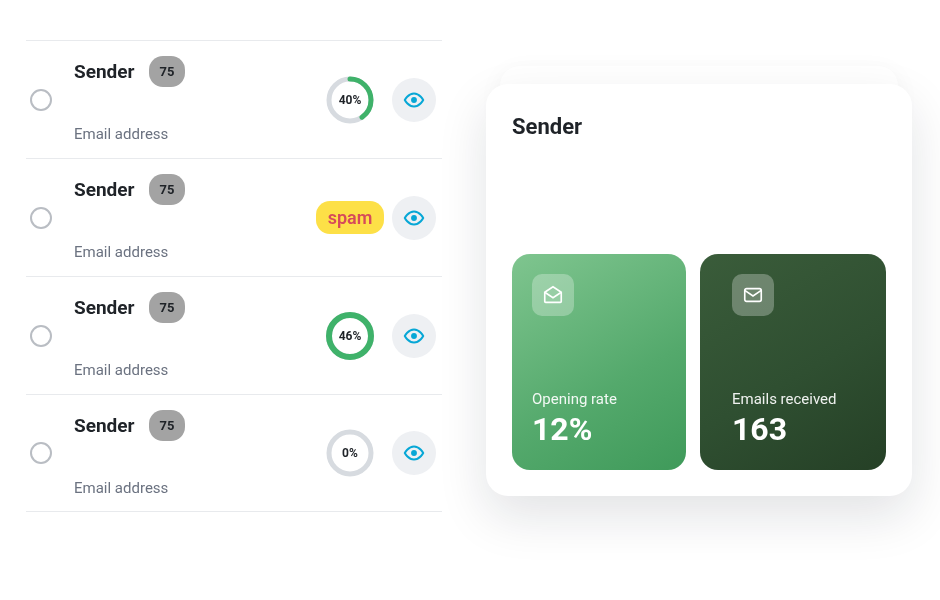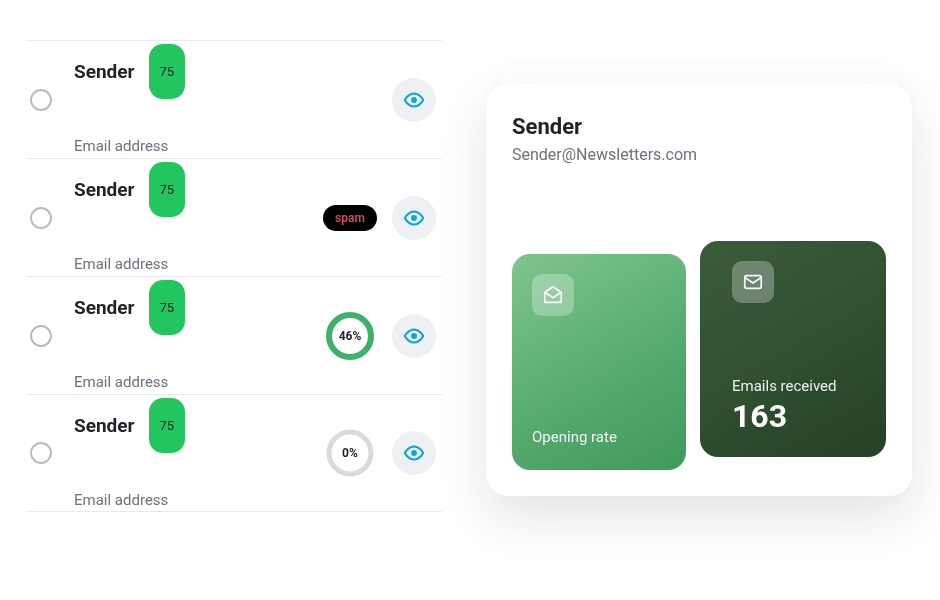--- a/index.html
+++ b/index.html
@@ -48,25 +48,25 @@
     display: flex;
     align-items: center;
     gap: 14px;
   }
   .sender-name {
     font-size: 19px;
     font-weight: 700;
     color: #1f2328;
   }
   .count-badge {
-    background: #22c55e;
+    background: #a3a3a3;
     color: #1f2328;
     font-size: 13px;
-    font-weight: 400;
-    padding: 20px 11px;
+    font-weight: 700;
+    padding: 8px 11px;
     border-radius: 14px;
   }
   .sender-sub {
     font-size: 15px;
     color: #6b7280;
     margin-top: 32px;
   }
 
   .status-slot {
     width: 56px;
@@ -89,23 +89,23 @@
     inset: 0;
     display: flex;
     align-items: center;
     justify-content: center;
     font-size: 12px;
     font-weight: 700;
     color: #1f2328;
   }
 
   .spam-pill {
-    background: #000000;
+    background: #fde047;
     color: #d64a5a;
-    font-size: 12px;
+    font-size: 18px;
     font-weight: 600;
     padding: 6px 12px;
     border-radius: 14px;
   }
 
   .eye-btn {
     width: 44px;
     height: 44px;
     border-radius: 50%;
     background: #eef0f3;
@@ -162,21 +162,21 @@
   }
   .tile {
     flex: 1;
     border-radius: 18px;
     padding: 20px 20px 22px 20px;
     color: #ffffff;
     height: 216px;
     display: flex;
     flex-direction: column;
   }
-  .tile-green-light { background: linear-gradient(150deg,#7fc58f 0%, #54a96c 60%, #3f9a5a 100%); margin-top: 13px; }
+  .tile-green-light { background: linear-gradient(150deg,#7fc58f 0%, #54a96c 60%, #3f9a5a 100%); }
   .tile-green-dark  { background: linear-gradient(150deg,#3a5c3a 0%, #2f4f31 55%, #254026 100%); padding-left: 32px; }
   .tile-icon {
     width: 42px;
     height: 42px;
     border-radius: 10px;
     background: rgba(255,255,255,0.28);
     display: flex;
     align-items: center;
     justify-content: center;
     margin-bottom: auto;
@@ -200,20 +200,29 @@
 
   <div class="row">
     <div class="radio"></div>
     <div class="sender-block">
       <div class="sender-line1">
         <span class="sender-name">Sender</span>
         <span class="count-badge">75</span>
       </div>
       <span class="sender-sub">Email address</span>
     </div>
+    <div class="status-slot">
+      <div class="ring-wrap">
+        <svg width="50" height="50">
+          <circle class="ring-track" cx="25" cy="25" r="21" fill="none" stroke-width="5"></circle>
+          <circle class="ring-prog" cx="25" cy="25" r="21" fill="none" stroke-width="5" stroke-dasharray="131.95" stroke-dashoffset="79.17"></circle>
+        </svg>
+        <div class="ring-label">40%</div>
+      </div>
+    </div>
     <div class="eye-btn">
       <span>
         <svg width="22" height="22" viewBox="0 0 24 24" fill="none">
           <path d="M2 12s3.5-7 10-7 10 7 10 7-3.5 7-10 7S2 12 2 12z" stroke="#07a7d6" stroke-width="2.2"></path>
           <circle cx="12" cy="12" r="3.2" fill="#07a7d6"></circle>
         </svg>
       </span>
     </div>
   </div>
 
@@ -294,31 +303,31 @@
       </span>
     </div>
   </div>
 
 </div>
 
 <div class="card-stack">
   <div class="card-back"></div>
   <div class="card">
     <div class="card-title">Sender</div>
-    <div class="card-sub">Sender@Newsletters.com</div>
     <div class="tiles">
 
       <div class="tile tile-green-light">
         <div class="tile-icon">
           <svg width="22" height="22" viewBox="0 0 24 24" fill="none">
             <path d="M3 9l9-6 9 6v10a1 1 0 0 1-1 1H4a1 1 0 0 1-1-1V9z" stroke="#ffffff" stroke-width="1.8" fill="none"></path>
             <path d="M3 9l9 6 9-6" stroke="#ffffff" stroke-width="1.8" fill="none"></path>
           </svg>
         </div>
         <div class="tile-label">Opening rate</div>
+        <div class="tile-value">12%</div>
       </div>
 
       <div class="tile tile-green-dark">
         <div class="tile-icon">
           <svg width="22" height="22" viewBox="0 0 24 24" fill="none">
             <rect x="3" y="5" width="18" height="14" rx="2" stroke="#ffffff" stroke-width="1.8" fill="none"></rect>
             <path d="M3 7l9 6 9-6" stroke="#ffffff" stroke-width="1.8" fill="none"></path>
           </svg>
         </div>
         <div class="tile-label">Emails received</div>

